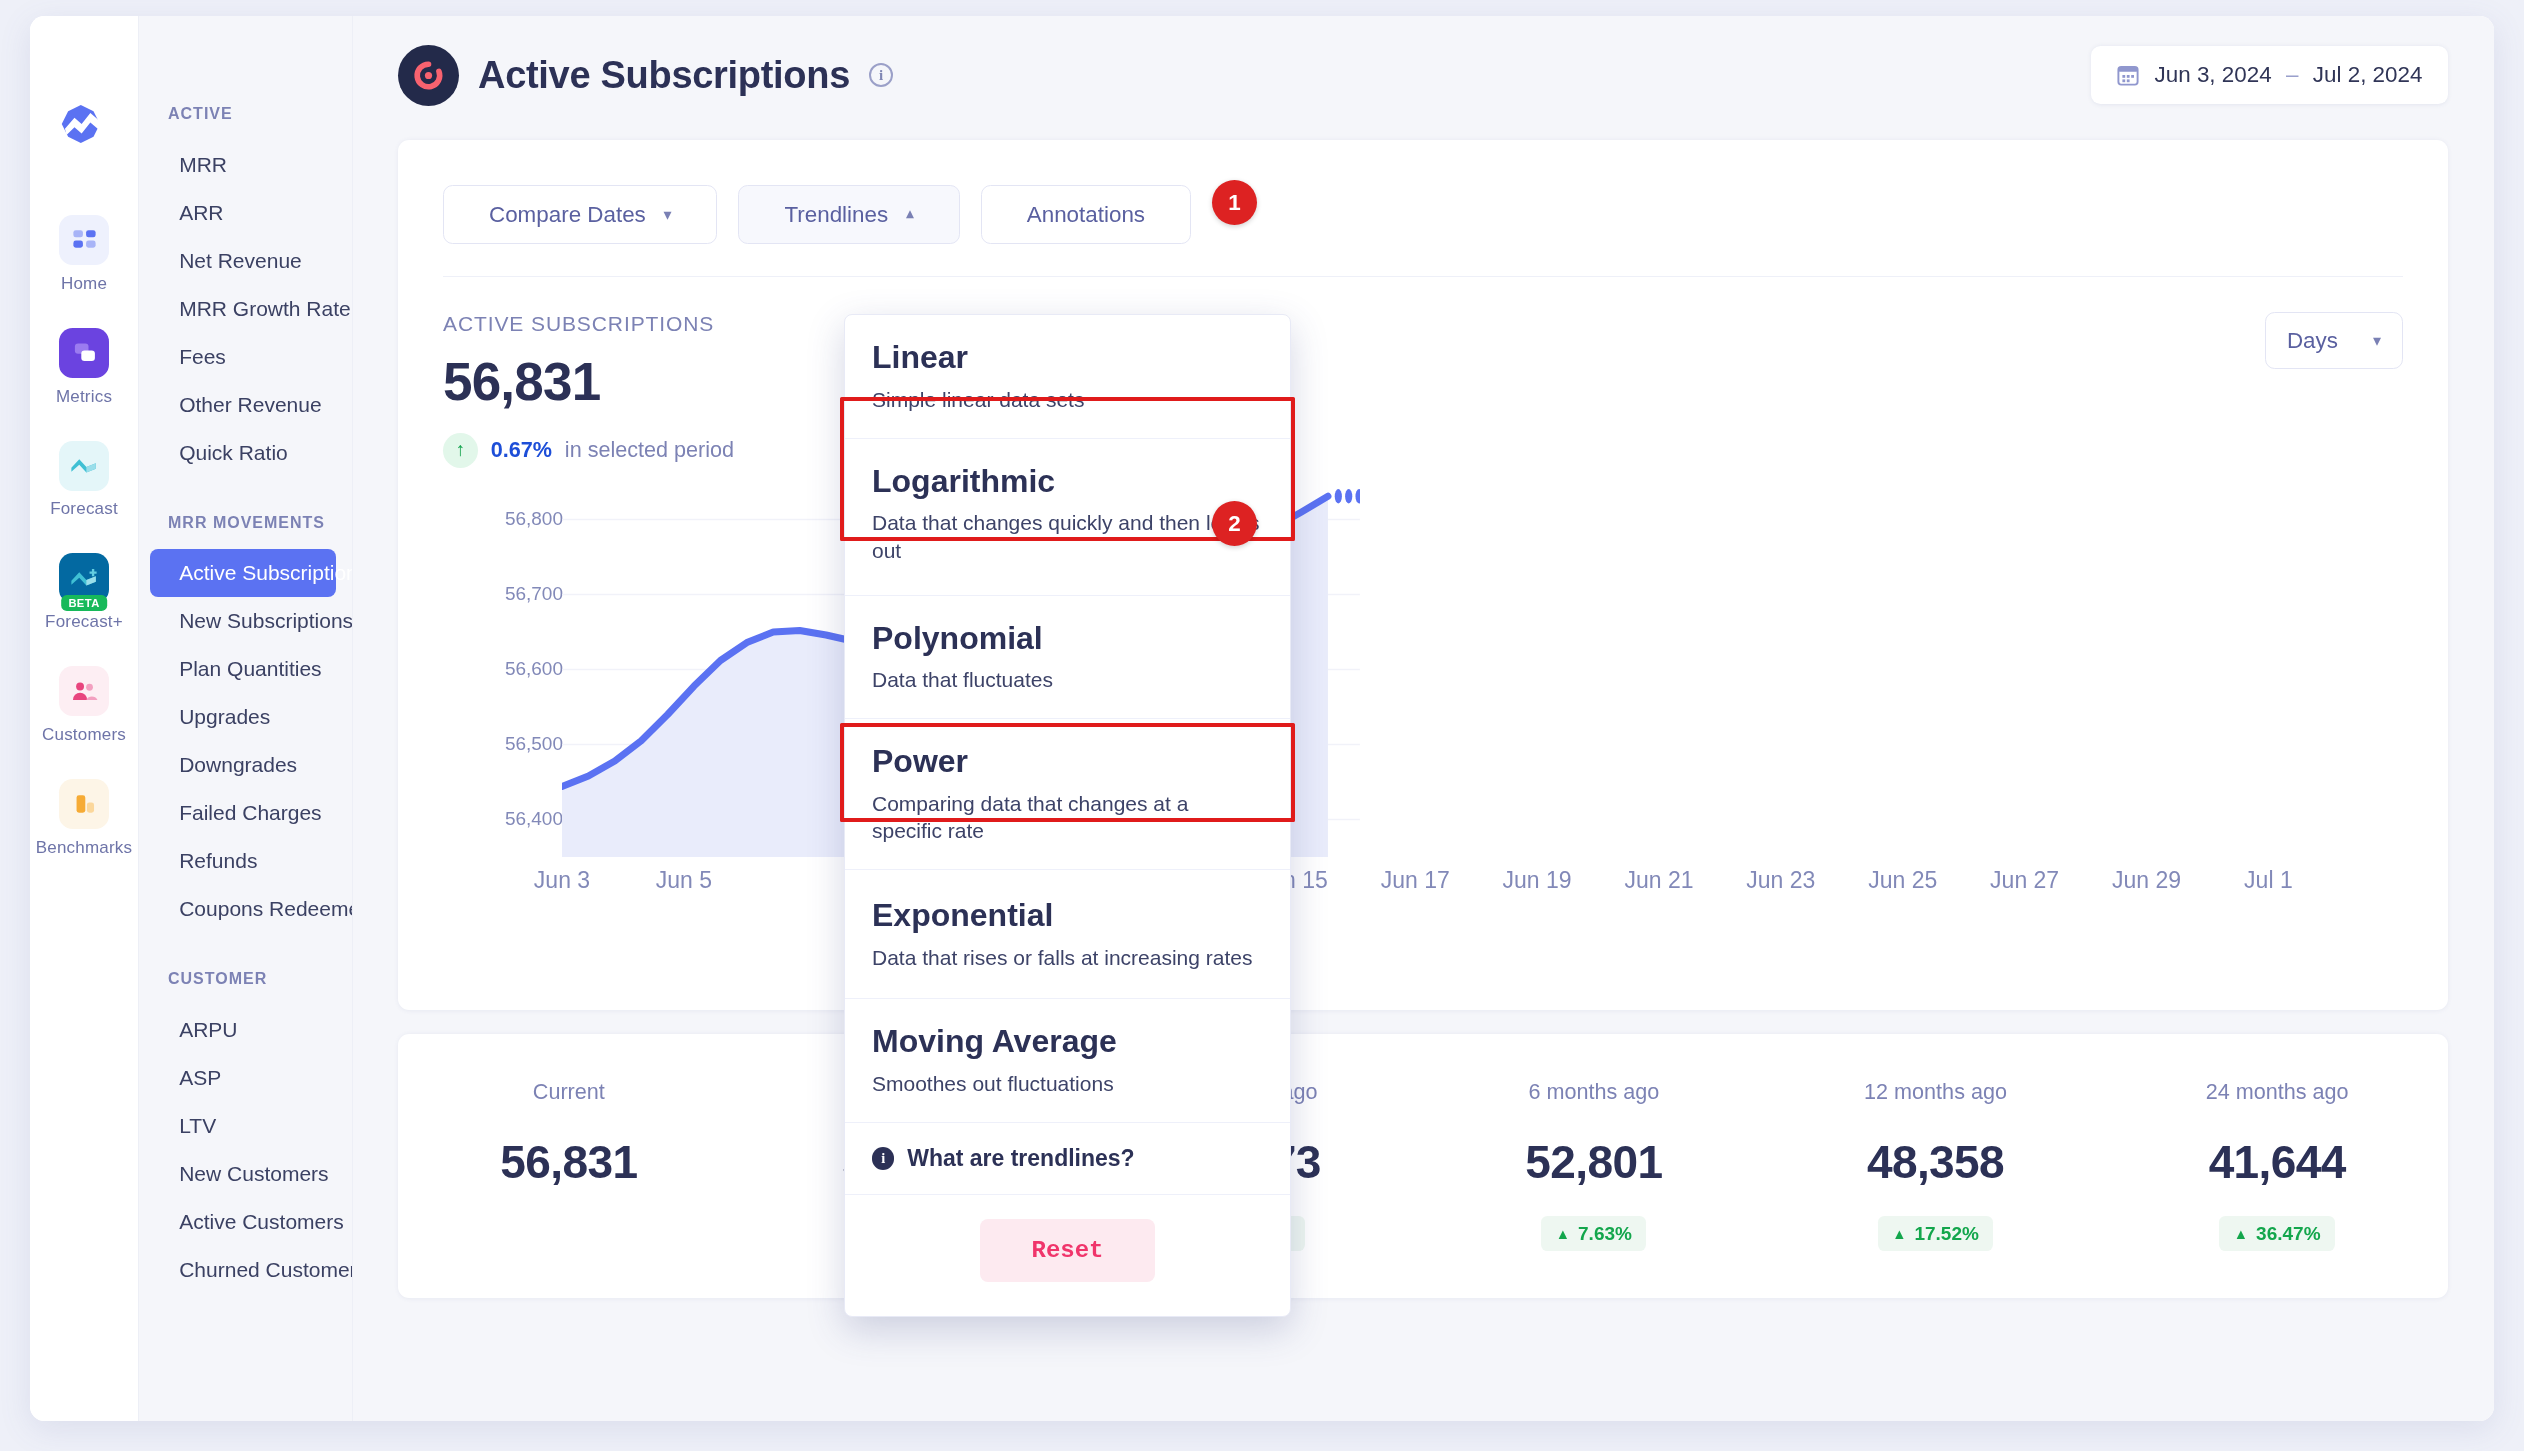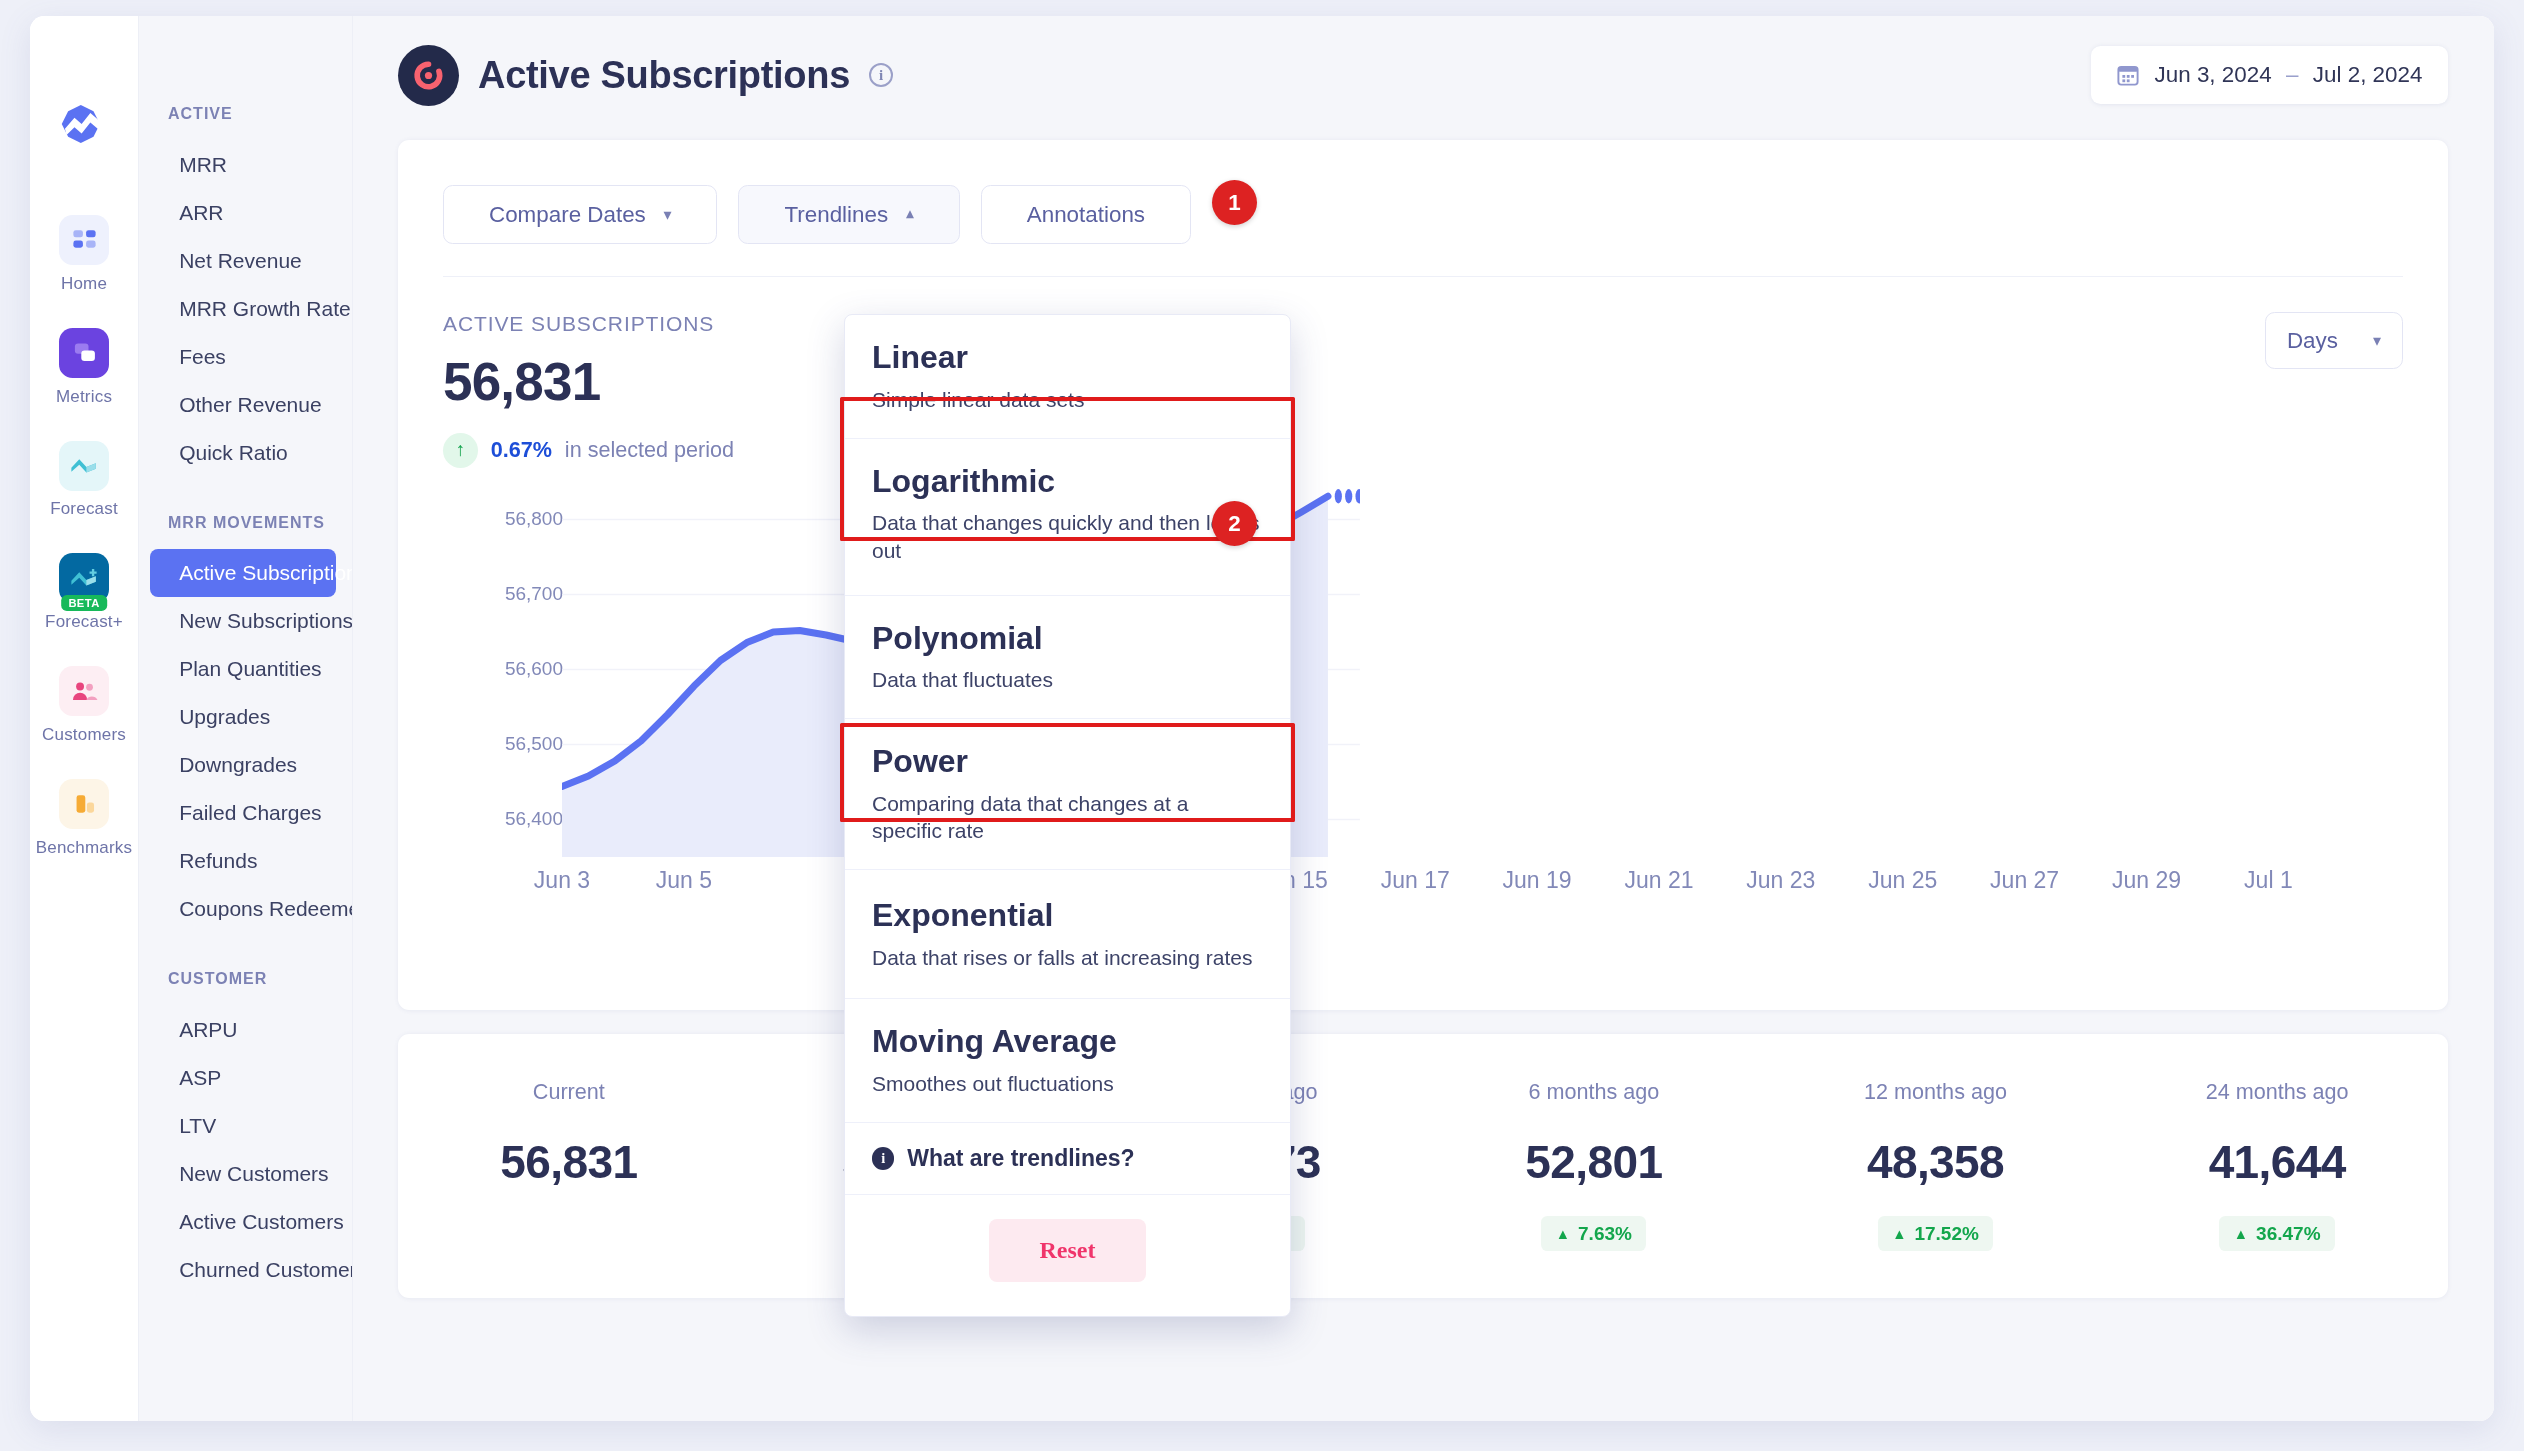--- a/index.html
+++ b/index.html
@@ -152,21 +152,21 @@
   .dd-help-dot {
     width:22.4px;height:22.4px;border-radius:50%;background:#2c3156;color:#fff;
     font-size:14.4px;font-weight:bold;display:flex;align-items:center;justify-content:center;
     font-family:"Liberation Serif",serif;
   }
   .dd-help-text { font-size: 23px; font-weight:bold; color:#2c3156; }
   .dd-footer { padding: 24px 27px 34px; display:flex; justify-content:center; }
   .reset-btn {
     background:#fdeaf0; color:#f0356b; border:none; border-radius:8px;
     font-size:24px; font-weight:bold; padding: 17.6px 51px; cursor:pointer;
-    font-family:Liberation Serif, serif;
+    font-family:Liberation Mono, monospace;
   }
   .hl { position:absolute; border:4.8px solid #e01b1b; border-radius:1.6px; z-index:35; pointer-events:none; }
 
   
   .compare-card { margin-top: 24px; height: 264px; padding: 45px 0 0 0; }
   .compare-grid { display:flex; }
   .cmp-col { flex:1; display:flex; flex-direction:column; align-items:center; }
   .cmp-label { font-size:21.6px; color:#7c82b4; margin-bottom: 30px; }
   .cmp-value { font-size: 46px; font-weight:bold; color:#2c3156; letter-spacing:-0.6px; }
   .cmp-pill {

